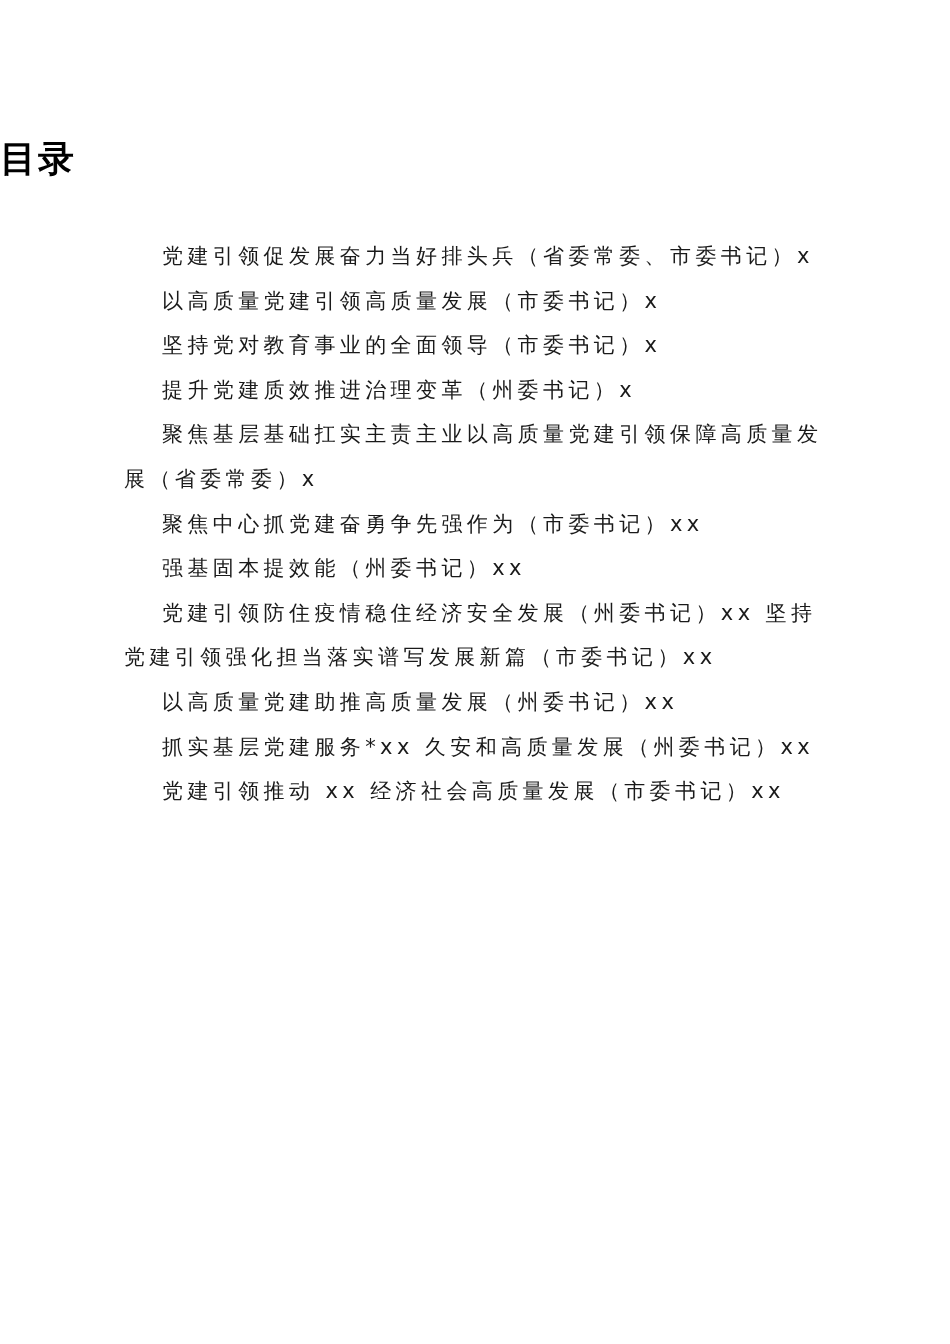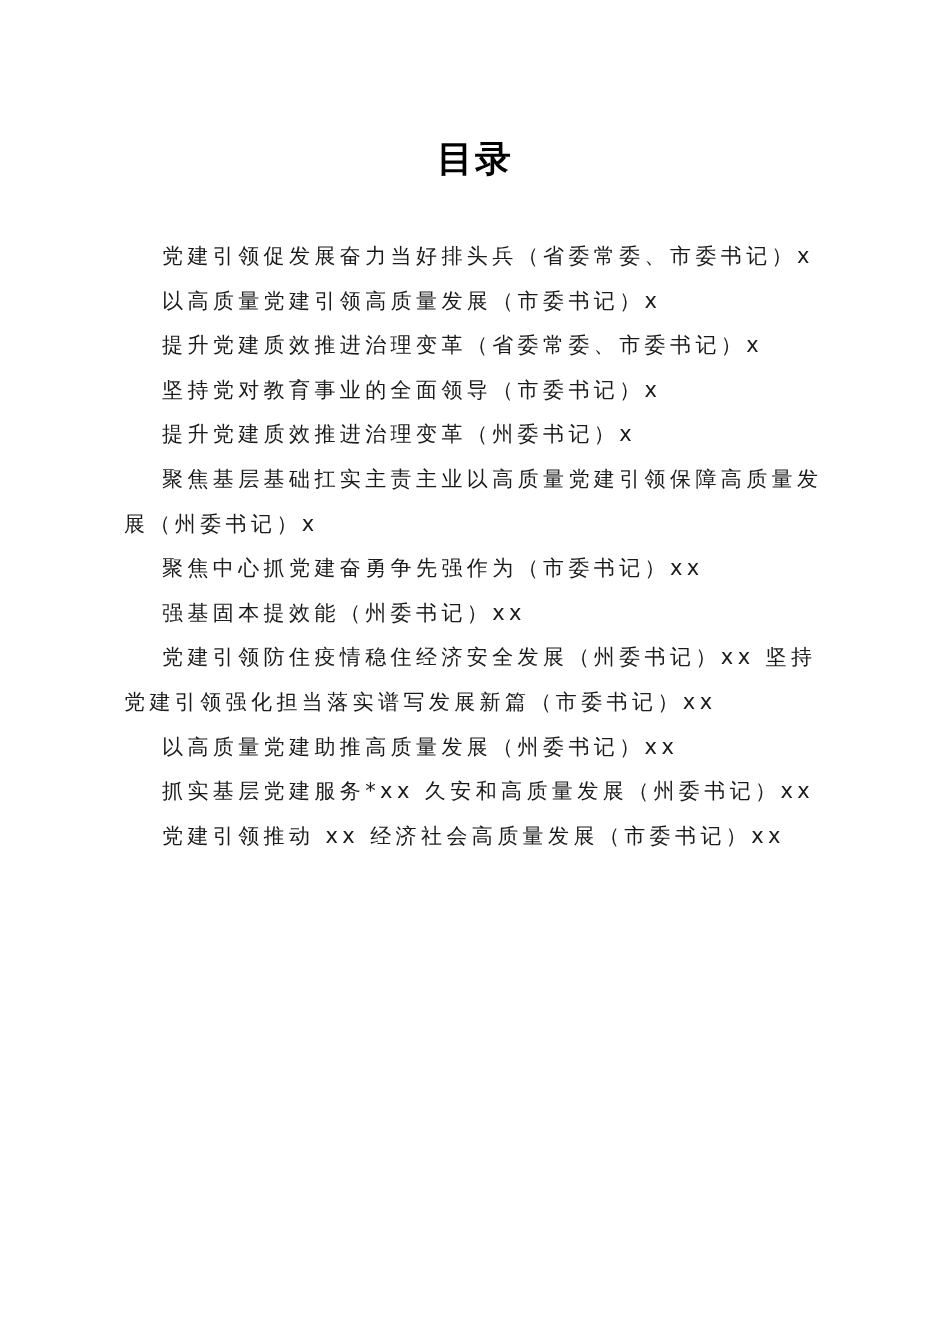--- a/index.html
+++ b/index.html
@@ -13,21 +13,20 @@
       position: relative;
       overflow: hidden;
       color: #000000;
       font-family: "DejaVu Serif", "Liberation Serif", serif;
     }
     .title {
       position: absolute;
       top: 134px;
       left: 0;
       width: 950px;
-      text-align: center;
       font-size: 36px;
       font-weight: bold;
       line-height: 48px;
       letter-spacing: 2px;
       font-family: "DejaVu Serif", "Liberation Serif", serif;
     }
     .toc {
       position: absolute;
       top: 230px;
       left: 120px;
@@ -49,23 +48,22 @@
     }
   </style>
 </head>
 <body>
 
 <div class="title">目录</div>
 
 <ul class="toc">
   <li class="toc-item">党建引领促发展奋力当好排头兵（省委常委、市委书记）x</li>
   <li class="toc-item">以高质量党建引领高质量发展（市委书记）x</li>
-  <li class="toc-item">提升党建质效推进治理变革（省委常委、市委书记）x</li>
   <li class="toc-item">坚持党对教育事业的全面领导（市委书记）x</li>
   <li class="toc-item">提升党建质效推进治理变革（州委书记）x</li>
-  <li class="toc-item">聚焦基层基础扛实主责主业以高质量党建引领保障高质量发展（州委书记）x</li>
+  <li class="toc-item">聚焦基层基础扛实主责主业以高质量党建引领保障高质量发展（省委常委）x</li>
   <li class="toc-item">聚焦中心抓党建奋勇争先强作为（市委书记）xx</li>
   <li class="toc-item">强基固本提效能（州委书记）xx</li>
   <li class="toc-item">党建引领防住疫情稳住经济安全发展（州委书记）xx 坚持党建引领强化担当落实谱写发展新篇（市委书记）xx</li>
   <li class="toc-item">以高质量党建助推高质量发展（州委书记）xx</li>
   <li class="toc-item">抓实基层党建服务*xx 久安和高质量发展（州委书记）xx</li>
   <li class="toc-item">党建引领推动 xx 经济社会高质量发展（市委书记）xx</li>
 </ul>
 
 </body></html>

